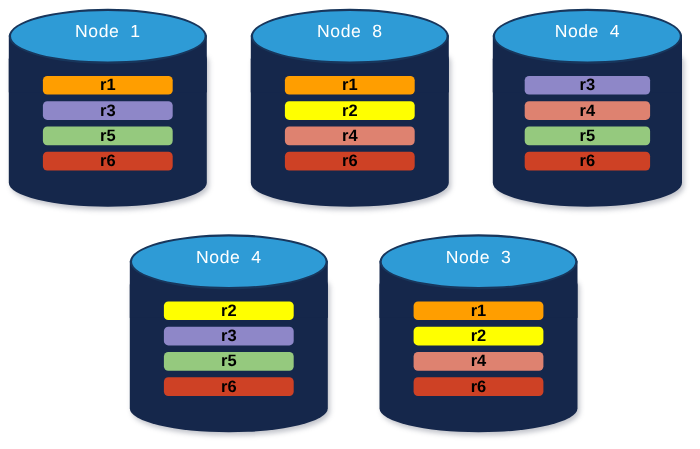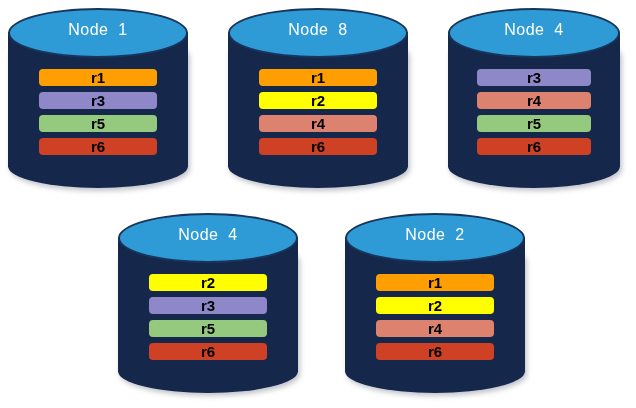--- a/index.html
+++ b/index.html
@@ -132,21 +132,21 @@
       <div class="replicas">
         <div class="replica" style="background: rgb(255, 255, 0);">r2</div>
         <div class="replica" style="background: rgb(142, 135, 200);">r3</div>
         <div class="replica" style="background: rgb(149, 201, 126);">r5</div>
         <div class="replica" style="background: rgb(206, 65, 37);">r6</div>
       </div>
     </div>
     <div class="node" style="left: 345px; top: 213px; width: 180px; height: 180px;">
       <div class="cyl-body"></div>
       <div class="cyl-top"></div>
-      <div class="node-label">Node  2</div>
+      <div class="node-label">Node  3</div>
       <div class="replicas">
         <div class="replica" style="background: rgb(255, 158, 0);">r1</div>
         <div class="replica" style="background: rgb(255, 255, 0);">r2</div>
         <div class="replica" style="background: rgb(222, 130, 112);">r4</div>
         <div class="replica" style="background: rgb(206, 65, 37);">r6</div>
       </div>
     </div>
   </div>
 
 </body></html>

